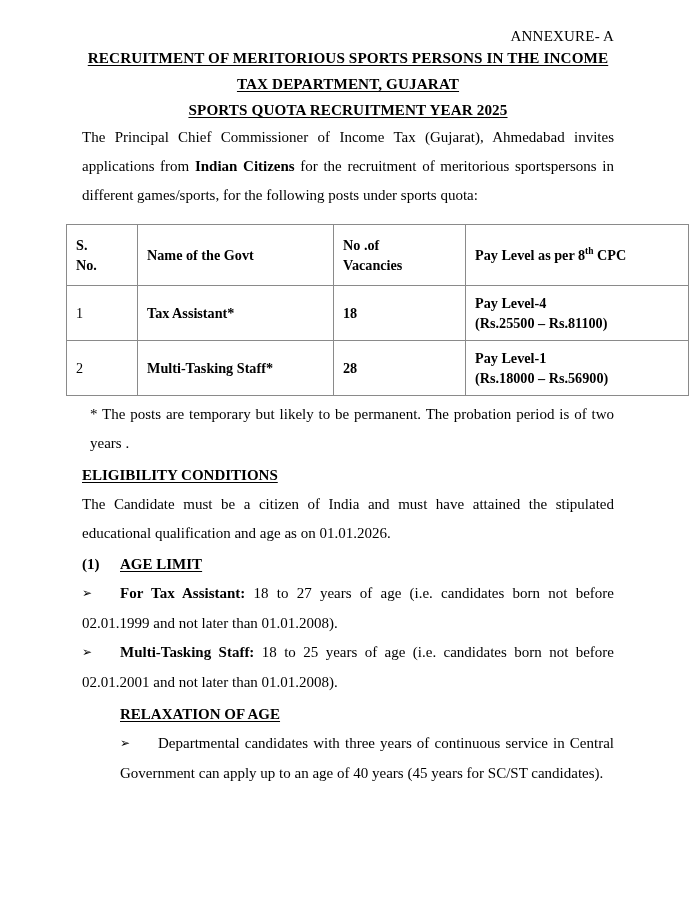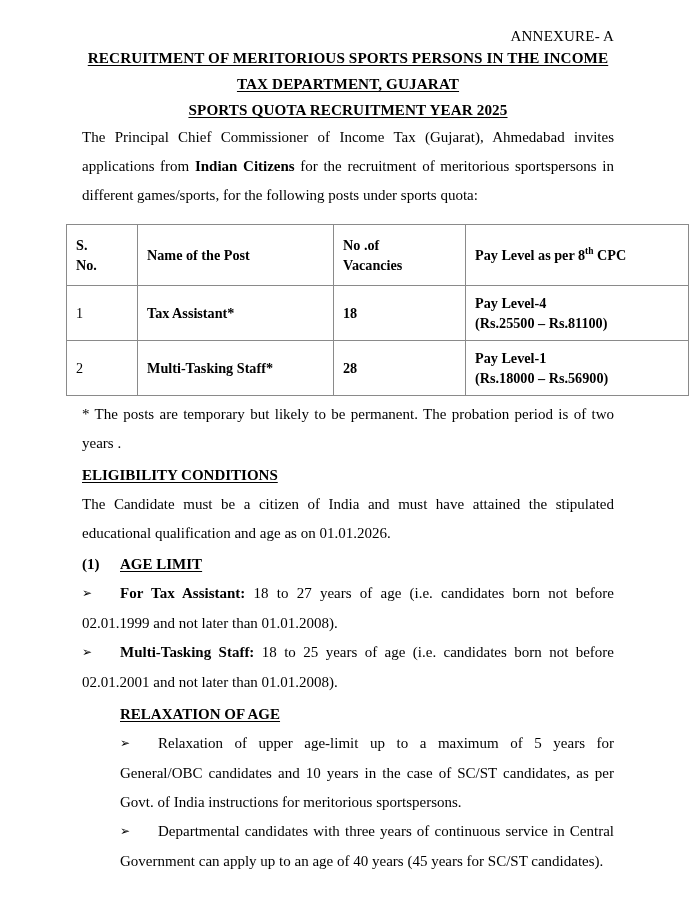--- a/index.html
+++ b/index.html
@@ -89,21 +89,21 @@
   .bold-cell { font-weight: bold; }
   .hdr-row td { height: 46px; }
   .body-row td { height: 34px; }
   sup { font-size: 9.5px; vertical-align: super; line-height: 0; margin-top: 28px; }
 
   
   .footnote {
     font-size: 15px;
     line-height: 29px;
     text-align: justify;
-    margin: 4px 0 0 0;
+    margin: 4px 0 0 8px;
   }
   .heading-u {
     font-weight: bold;
     font-size: 15px;
     line-height: 29px;
     text-decoration: underline;
     text-underline-offset: 2px;
     display: inline-block;
   }
   .section-head {
@@ -168,21 +168,21 @@
 
     <p class="para intro"><span>The Principal Chief Commissioner of Income Tax (Gujarat), Ahmedabad invites applications from </span><b>Indian Citizens</b><span> for the recruitment of meritorious sportspersons in different games/sports, for the following posts under sports quota:</span></p>
 
     <table class="posts">
       <tbody>
         <tr class="hdr-row">
           <td class="c1 th">
             <div>S.</div>
             <div>No.</div>
           </td>
-          <td class="c2 th">Name of the Post</td>
+          <td class="c2 th">Name of the Govt</td>
           <td class="c3 th">
             <div>No .of</div>
             <div>Vacancies</div>
           </td>
           <td class="c4 th"><span>Pay Level as per 8</span><sup>th</sup><span> CPC</span></td>
         </tr>
 
         <tr class="body-row">
           <td class="c1">1</td>
           <td class="c2 bold-cell">Tax Assistant*</td>
@@ -217,18 +217,17 @@
     </div>
 
     <p class="bullet-para"><span class="bul">➢</span><b>For Tax Assistant:</b><span> 18 to 27 years of age (i.e. candidates born not before 02.01.1999 and not later than 01.01.2008).</span></p>
 
     <p class="bullet-para"><span class="bul">➢</span><b>Multi-Tasking Staff:</b><span> 18 to 25 years of age (i.e. candidates born not before 02.01.2001 and not later than 01.01.2008).</span></p>
 
     <div class="indent-block">
       <div class="section-head">
         <span class="heading-u">RELAXATION OF AGE</span>
       </div>
-      <p class="bullet-para"><span class="bul">➢</span><span>Relaxation of upper age-limit up to a maximum of 5 years for General/OBC candidates and 10 years in the case of SC/ST candidates, as per Govt. of India instructions for meritorious sportspersons.</span></p>
       <p class="bullet-para"><span class="bul">➢</span><span>Departmental candidates with three years of continuous service in Central Government can apply up to an age of 40 years (45 years for SC/ST candidates).</span></p>
     </div>
 
   </div>
 </div>
 
 </body></html>

